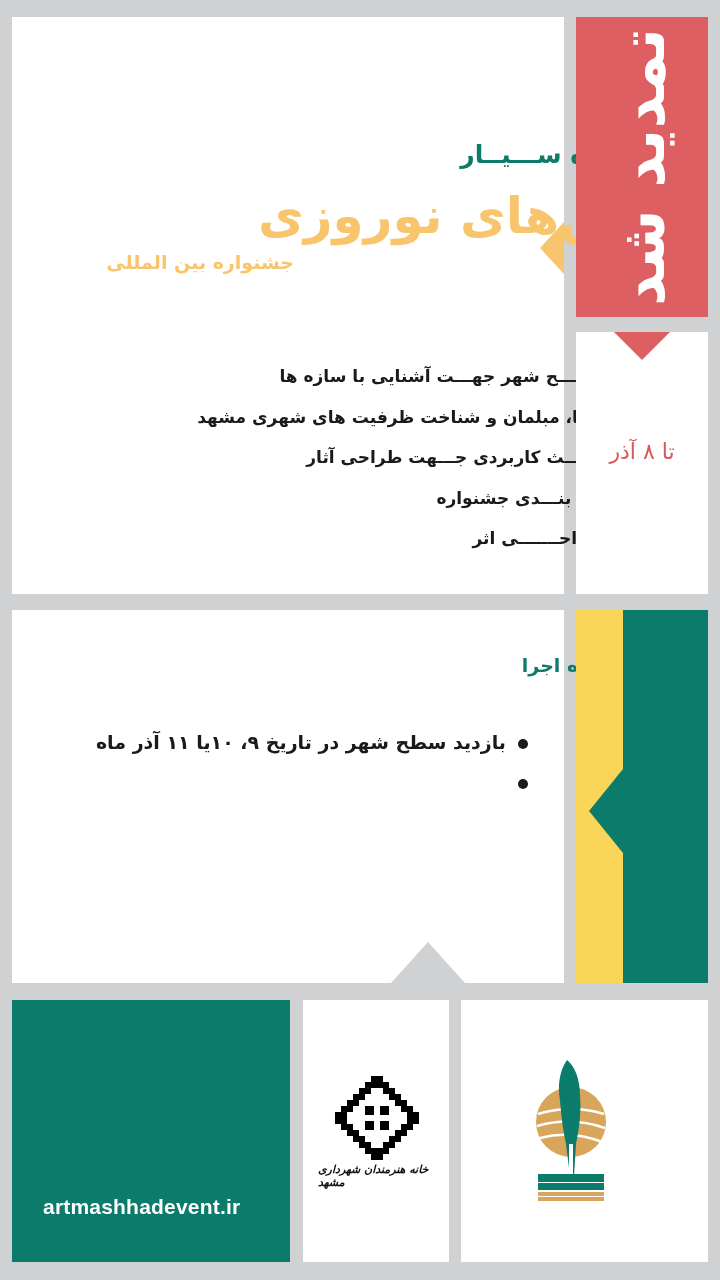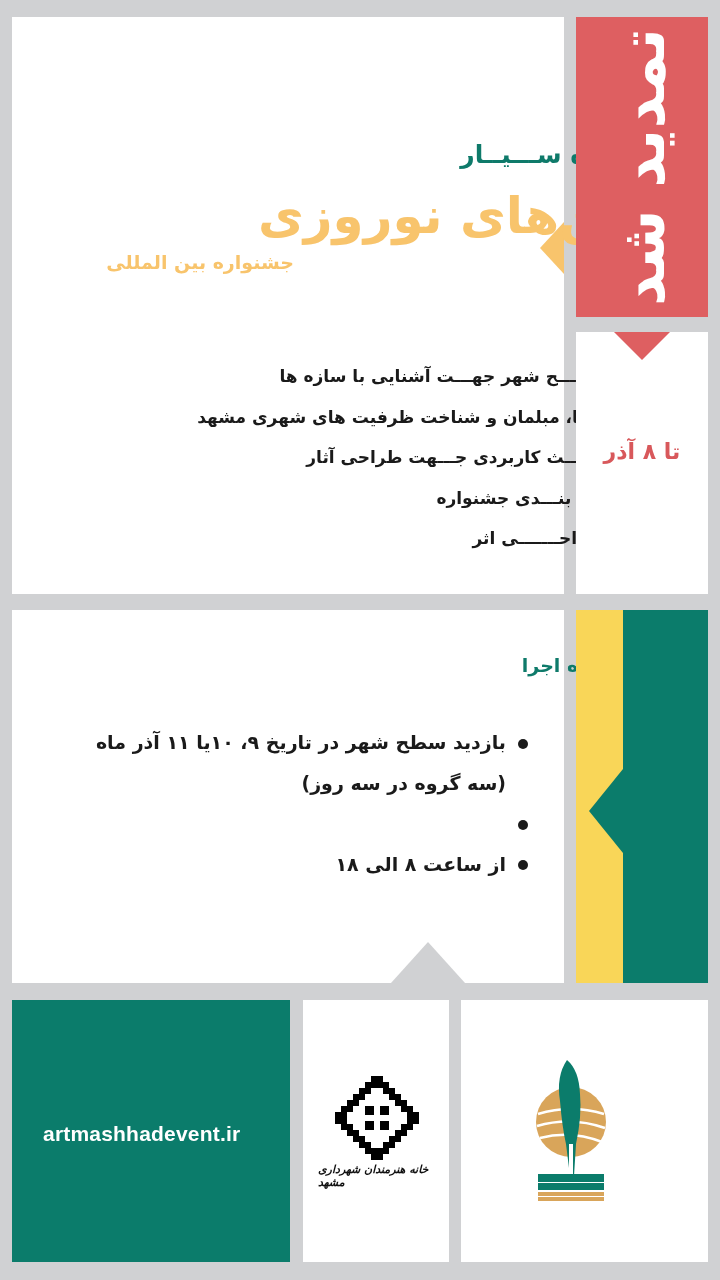--- a/index.html
+++ b/index.html
@@ -20,36 +20,36 @@
   .bullet-dot { display: inline-block; width: 10px; height: 10px; border-radius: 50%; background: #1a1a1a; margin-left: 12px; vertical-align: middle; }
   .indent { padding-right: 22px; }
 
   #top-bullets { right: 36px; top: 356px; font-size: 17px; line-height: 40.5px; }
 
   
   #red-panel { left: 576px; top: 17px; width: 132px; height: 300px; background: #de5f61; }
   #red-label { position: absolute; left: 50%; top: 50%; transform: translate(-50%,-50%) rotate(-90deg); color: #ffffff; font-size: 62px; font-weight: bold; white-space: nowrap; direction: rtl; }
   #date-panel { left: 576px; top: 332px; width: 132px; height: 262px; }
   #red-arrow { left: 614px; top: 332px; width: 0; height: 0; border-left: 28px solid transparent; border-right: 28px solid transparent; border-top: 28px solid #de5f61; }
-  #date-label { left: 0; width: 132px; top: 107px; text-align: center; color: #d8585b; font-size: 22px; font-weight: bold; direction: rtl; }
+  #date-label { left: 0; width: 132px; top: 107px; text-align: center; color: #d8585b; font-size: 22px; font-weight: normal; direction: rtl; }
 
   
   #mid-panel { left: 12px; top: 610px; width: 552px; height: 373px; }
   #mid-heading { right: 38px; top: 654px; font-size: 19px; font-weight: bold; color: #0e7a6a; direction: rtl; }
   #mid-bullets { right: 192px; top: 722px; font-size: 19px; line-height: 40.5px; }
   #mid-up-arrow { left: 391px; top: 942px; width: 0; height: 0; border-left: 37px solid transparent; border-right: 37px solid transparent; border-bottom: 41px solid #d0d1d3; }
 
   #yellow-strip { left: 576px; top: 610px; width: 47px; height: 373px; background: #f9d658; }
   #green-strip { left: 623px; top: 610px; width: 85px; height: 373px; background: #0b7c6b; }
   #green-notch { left: 589px; top: 769px; width: 0; height: 0; border-top: 42px solid transparent; border-bottom: 42px solid transparent; border-right: 34px solid #0b7c6b; }
 
   
   #info-box { left: 12px; top: 1000px; width: 278px; height: 262px; background: #0b7c6b; }
   #info-label { right: 30px; top: 1096px; font-size: 17px; font-weight: bold; color: #ffffff; direction: rtl; white-space: nowrap; }
-  #info-url { left: 43px; top: 1122px; font-size: 21px; font-weight: bold; color: #ffffff; font-family: "Liberation Sans", sans-serif; letter-spacing: 0.2px; }
+  #info-url { left: 43px; top: 1195px; font-size: 21px; font-weight: bold; color: #ffffff; font-family: "Liberation Sans", sans-serif; letter-spacing: 0.2px; }
 
   #logo1-box { left: 303px; top: 1000px; width: 146px; height: 262px; }
   #logo1 { left: 335px; top: 1076px; }
   #logo1-caption { left: 318px; top: 1163px; width: 116px; text-align: left; font-size: 11px; font-style: italic; font-weight: bold; color: #111; direction: rtl; font-family: "DejaVu Serif", serif; }
 
   #logo2-box { left: 461px; top: 1000px; width: 247px; height: 262px; }
   #logo2 { left: 534px; top: 1056px; }
 </style>
 </head>
 <body>
@@ -75,23 +75,21 @@
 </div>
 <div class="abs panel-white" id="date-panel">
   <div class="abs" id="date-label">تا ۸ آذر</div>
 </div>
 <div class="abs" id="red-arrow"></div>
 
 <div class="abs panel-white" id="mid-panel"></div>
 <div class="abs" id="mid-heading">زمان و نحوه اجرا</div>
 <div class="bullets" id="mid-bullets">
   <span class="bullet-line"><span class="bullet-dot"></span><span>بازدید سطح شهر در تاریخ ۹، ۱۰یا ۱۱ آذر ماه</span></span>
-  <span class="bullet-line indent">(سه گروه در سه روز)</span>
   <span class="bullet-line"><span class="bullet-dot"></span></span>
-  <span class="bullet-line"><span class="bullet-dot"></span><span>از ساعت ۸ الی ۱۸</span></span>
 </div>
 <div class="abs" id="mid-up-arrow"></div>
 
 <div class="abs" id="yellow-strip"></div>
 <div class="abs" id="green-strip"></div>
 <div class="abs" id="green-notch"></div>
 
 <div class="abs" id="info-box"></div>
 <div class="abs" id="info-label">اطلاعات بیشتر و ثبت نام:</div>
 <div class="abs" id="info-url">artmashhadevent.ir</div>

